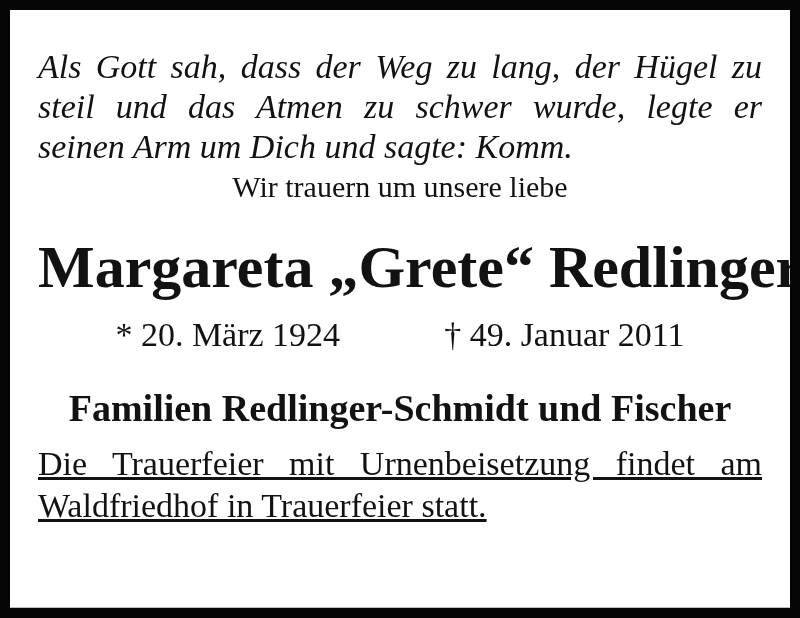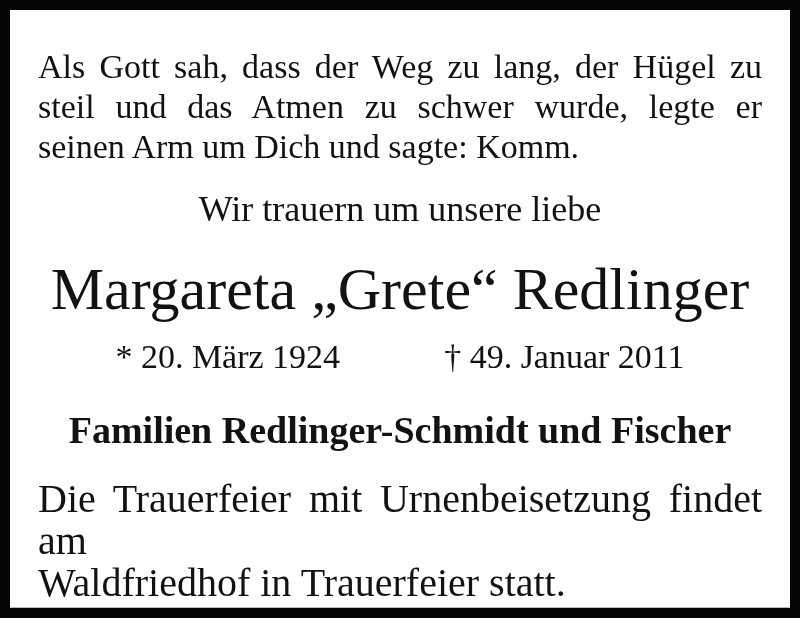--- a/index.html
+++ b/index.html
@@ -25,34 +25,34 @@
     border-bottom: 1px solid #bdbdbd; 
   }
   .line { display: block; }
   
   .j {
     text-align: justify;
     text-align-last: justify;
   }
   .quote {
     margin-top: 13px;
+    font-style: italic;
     font-size: 34px;
     line-height: 40px;
   }
   .intro {
-    margin-top: 22px;
-    font-size: 36px;
+    font-size: 30px;
     line-height: 40px;
     text-align: center;
   }
   .name {
     margin: 28px 0 16px 0;
     font-size: 60px;
     line-height: 64px;
-    font-weight: normal;
+    font-weight: bold;
     text-align: center;
     white-space: nowrap;
   }
   .dates {
     margin-top: 4px;
     font-size: 34px;
     line-height: 40px;
     display: flex;
     justify-content: center;
     gap: 104px;
@@ -60,23 +60,24 @@
   }
   .family {
     margin-top: 31px;
     font-size: 38px;
     line-height: 44px;
     font-weight: bold;
     text-align: center;
     white-space: nowrap;
   }
   .announce {
-    margin-top: 26px;
-    font-size: 40px;
+    margin-top: 13px;
+    font-size: 34px;
     line-height: 42px;
+    text-decoration: underline;
   }
 </style>
 </head>
 <body>
 
 <div class="page">
   <div class="inner">
 
     <div class="quote">
       <span class="line j">Als Gott sah, dass der Weg zu lang, der Hügel zu</span>

